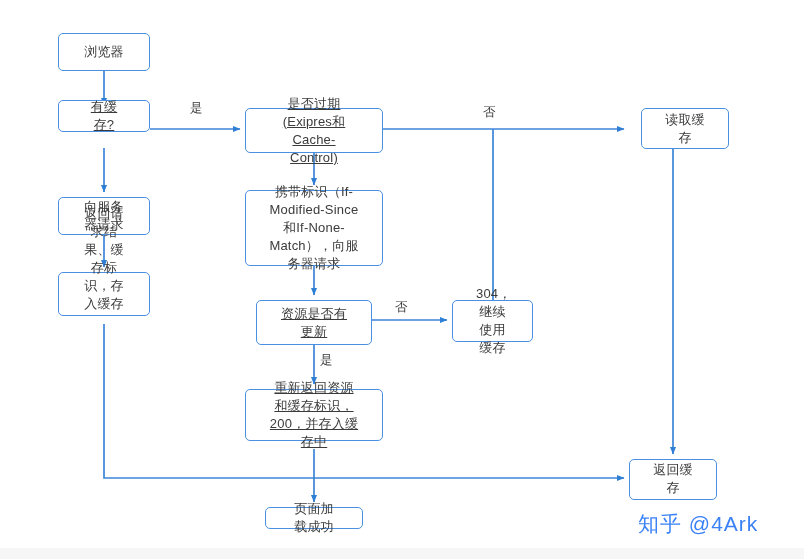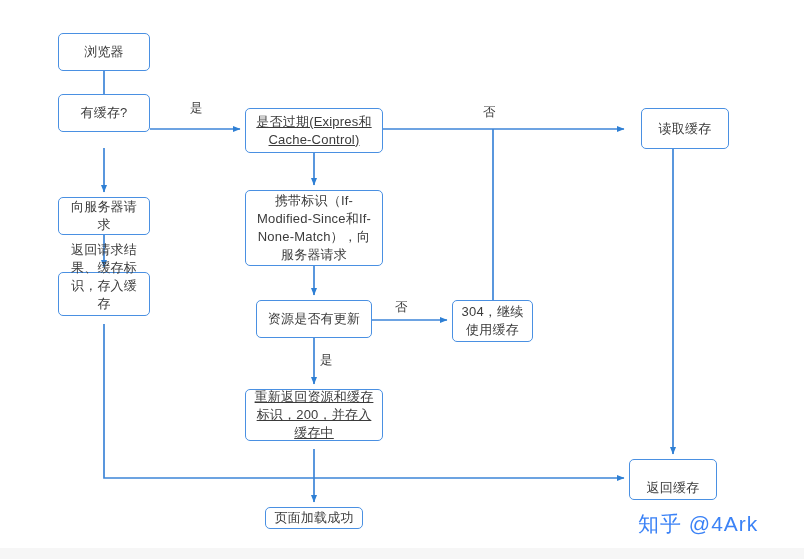--- a/index.html
+++ b/index.html
@@ -39,21 +39,21 @@
     border: 1.4px solid #4a90e2;
     border-radius: 5px;
     background: #ffffff;
     color: #3b3b3b;
     font-size: 13px;
     line-height: 18px;
     display: flex;
     align-items: center;
     justify-content: center;
     text-align: center;
-    padding: 2px 8px;
+    padding: 2px 23px;
     letter-spacing: 0.2px;
   }
   .node span {
     display: block;
     width: 100%;
   }
   .edge-label {
     position: absolute;
     color: #3b3b3b;
     font-size: 12.5px;
@@ -109,36 +109,36 @@
     </g>
     <g fill="none" stroke="#3d85d8" stroke-width="1.7">
 
       <path d="M493,129 L493,300"></path>
     </g>
   </svg>
 
   <div class="node" id="n-browser" style="left: 58px; top: 33px; width: 92px; height: 38px;">
     <span>浏览器</span>
   </div>
-  <div class="node" id="n-has-cache" style="left: 58px; top: 94px; width: 92px; height: 38px;">
+  <div class="node" id="n-has-cache" style="left: 58px; top: 100px; width: 92px; height: 32px; text-decoration: underline;">
     <span>有缓存?</span>
   </div>
   <div class="node" id="n-request-server" style="left: 58px; top: 197px; width: 92px; height: 38px;">
     <span>向服务器请求</span>
   </div>
   <div class="node" id="n-return-result" style="left: 58px; top: 272px; width: 92px; height: 44px; align-items: flex-end;">
     <span>返回请求结果、缓存标识，存入缓存</span>
   </div>
   <div class="node" id="n-is-expired" style="left: 245px; top: 108px; width: 138px; height: 45px; text-decoration: underline;">
     <span>是否过期(Exipres和Cache-Control)</span>
   </div>
   <div class="node" id="n-carry-tag" style="left: 245px; top: 190px; width: 138px; height: 76px;">
     <span>携带标识（If-Modified-Since和If-None-Match），向服务器请求</span>
   </div>
-  <div class="node" id="n-is-updated" style="left: 256px; top: 300px; width: 116px; height: 38px;">
+  <div class="node" id="n-is-updated" style="left: 256px; top: 300px; width: 116px; height: 45px; text-decoration: underline;">
     <span>资源是否有更新</span>
   </div>
   <div class="node" id="n-resend-200" style="left: 245px; top: 389px; width: 138px; height: 52px; text-decoration: underline;">
     <span>重新返回资源和缓存标识，200，并存入缓存中</span>
   </div>
   <div class="node" id="n-page-loaded" style="left: 265px; top: 507px; width: 98px; height: 22px;">
     <span>页面加载成功</span>
   </div>
   <div class="node" id="n-read-cache" style="left: 629px; top: 108px; width: 88px; height: 41px; margin-left: 12px;">
     <span>读取缓存</span>

